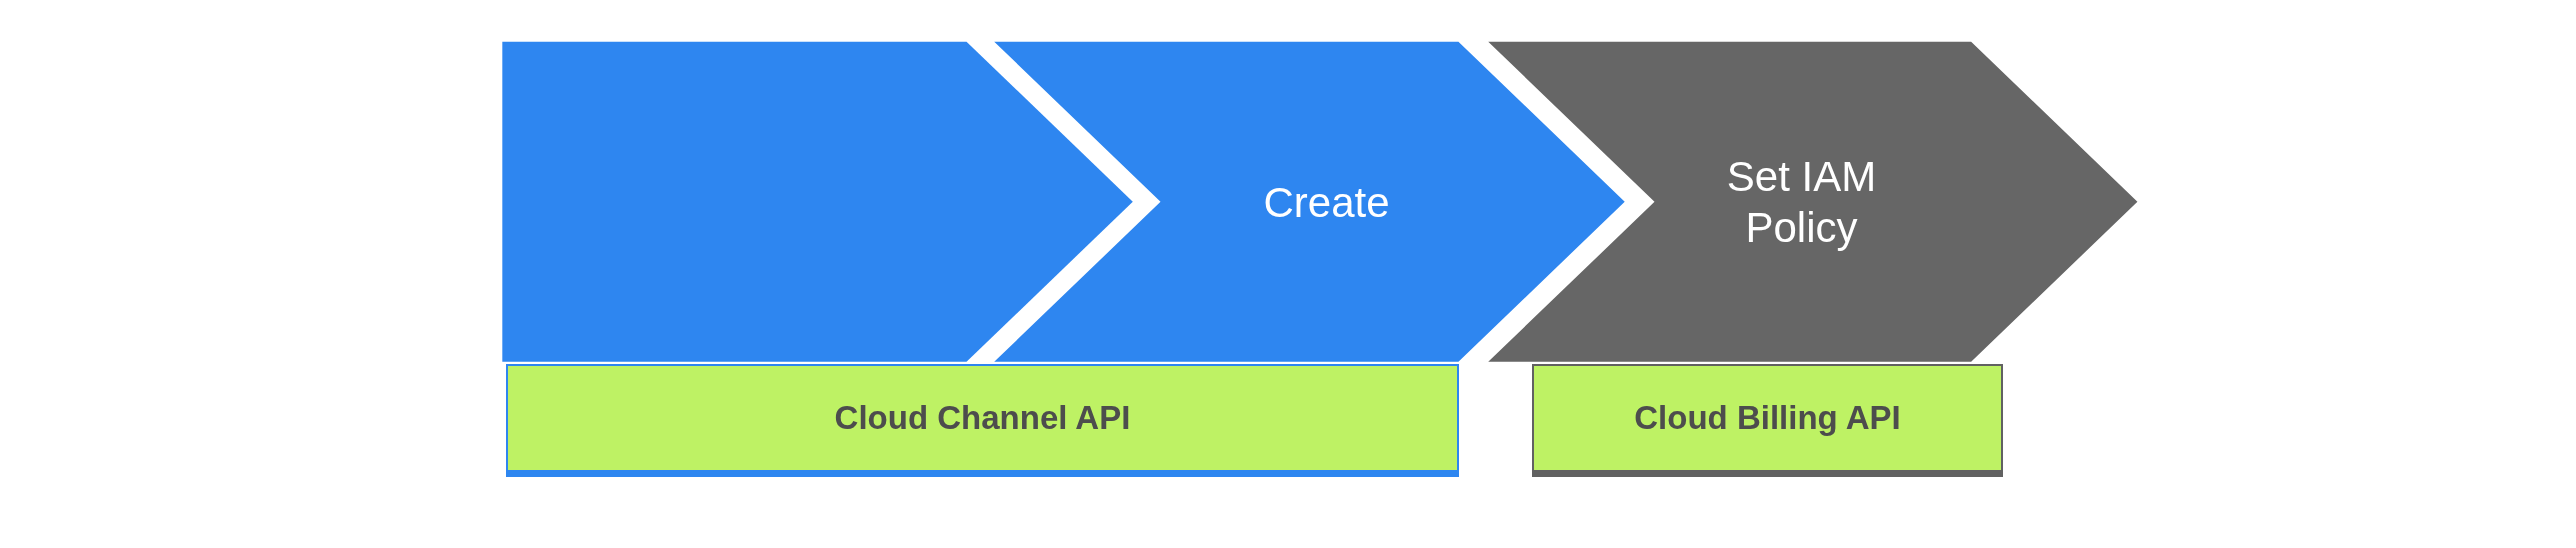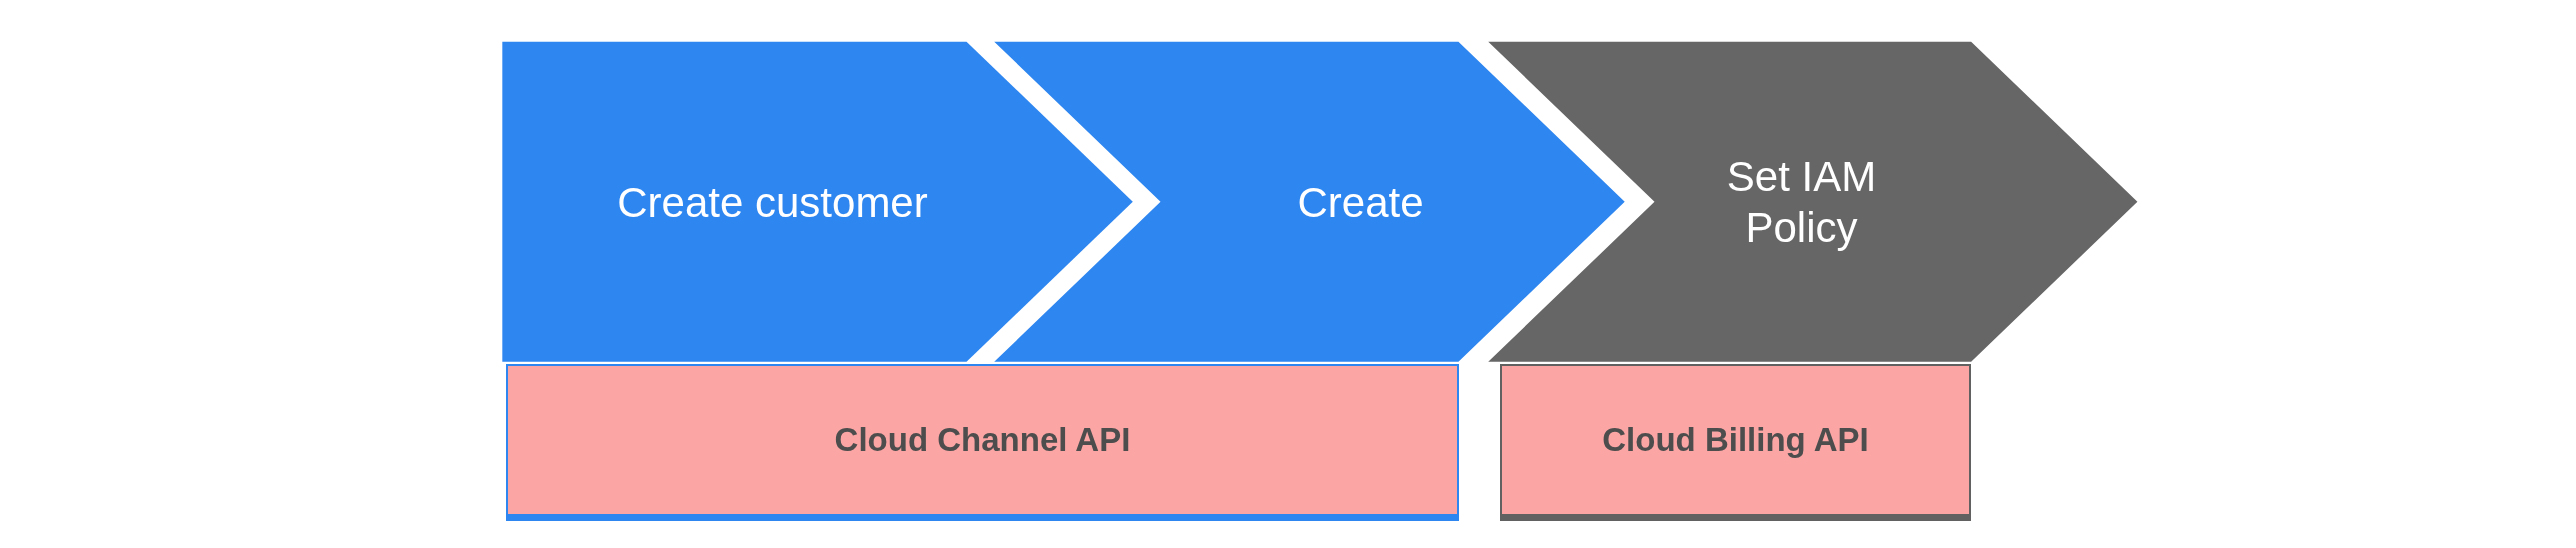--- a/index.html
+++ b/index.html
@@ -11,30 +11,30 @@
   }
   .canvas { position: absolute; left: 0; top: 0; width: 2576px; height: 549px; background: #ffffff; }
   .chevron-svg { position: absolute; left: 0; top: 0; width: 2576px; height: 549px; display: block; }
   .step-label {
     position: absolute; top: 42px; height: 320px;
     display: flex; flex-direction: column; align-items: center; justify-content: center;
     color: #ffffff; font-size: 42px; line-height: 51px; font-weight: 400;
     text-align: center; pointer-events: none;
   }
   .api-box {
-    position: absolute; top: 364px; height: 157px;
-    background: #fca5a5;
+    position: absolute; top: 364px; height: 113px;
+    background: #bef264;
     display: flex; align-items: center; justify-content: center;
   }
   .api-box.channel {
     left: 506px; width: 953px;
     border: 2.8px solid #2e86f0; border-bottom-width: 7px;
   }
   .api-box.billing {
-    left: 1500px; width: 471px;
+    left: 1532px; width: 471px;
     border: 2.8px solid #616161; border-bottom-width: 7px;
   }
   .api-label {
     font-size: 33px; font-weight: 700; color: #4d4d4d;
     text-align: center; white-space: nowrap;
   }
 </style>
 </head>
 <body>
 
@@ -42,25 +42,22 @@
 
   <svg class="chevron-svg" viewBox="0 0 3718 792" xmlns="http://www.w3.org/2000/svg">
 
     <polygon points="725,60 1395,60 1635,291 1395,522 725,522" fill="#2e86f0"></polygon>
 
     <polygon points="1435,60 2105,60 2345,291 2105,522 1435,522 1675,291" fill="#2e86f0"></polygon>
 
     <polygon points="2148,60 2845,60 3085,291 2845,522 2148,522 2388,291" fill="#666666"></polygon>
   </svg>
 
-  <div class="step-label" style="left:516px; width:513px;">
-    <div>Create customer</div>
-  </div>
 
-  <div class="step-label" style="left:1104px; width:513px;text-align:center;">
+  <div class="step-label" style="left:1070px; width:513px;text-align:center;">
     <div>Create</div>
   </div>
 
   <div class="step-label" style="left:1545px; width:513px;">
     <div>Set IAM</div>
     <div>Policy</div>
   </div>
 
   <div class="api-box channel">
     <div class="api-label">Cloud Channel API</div>

